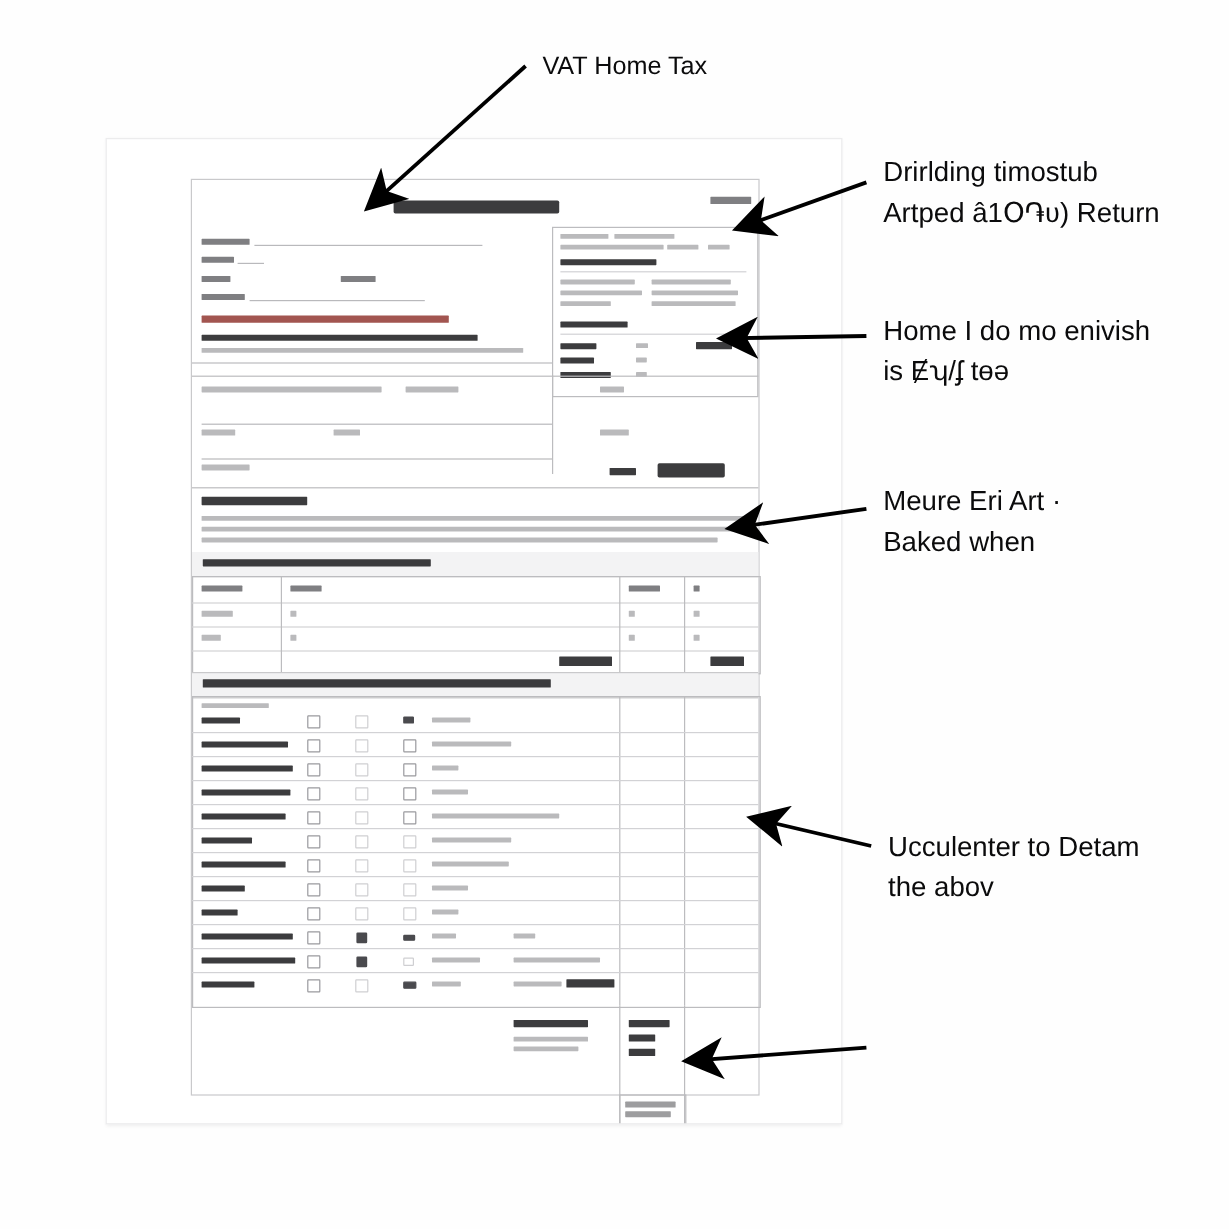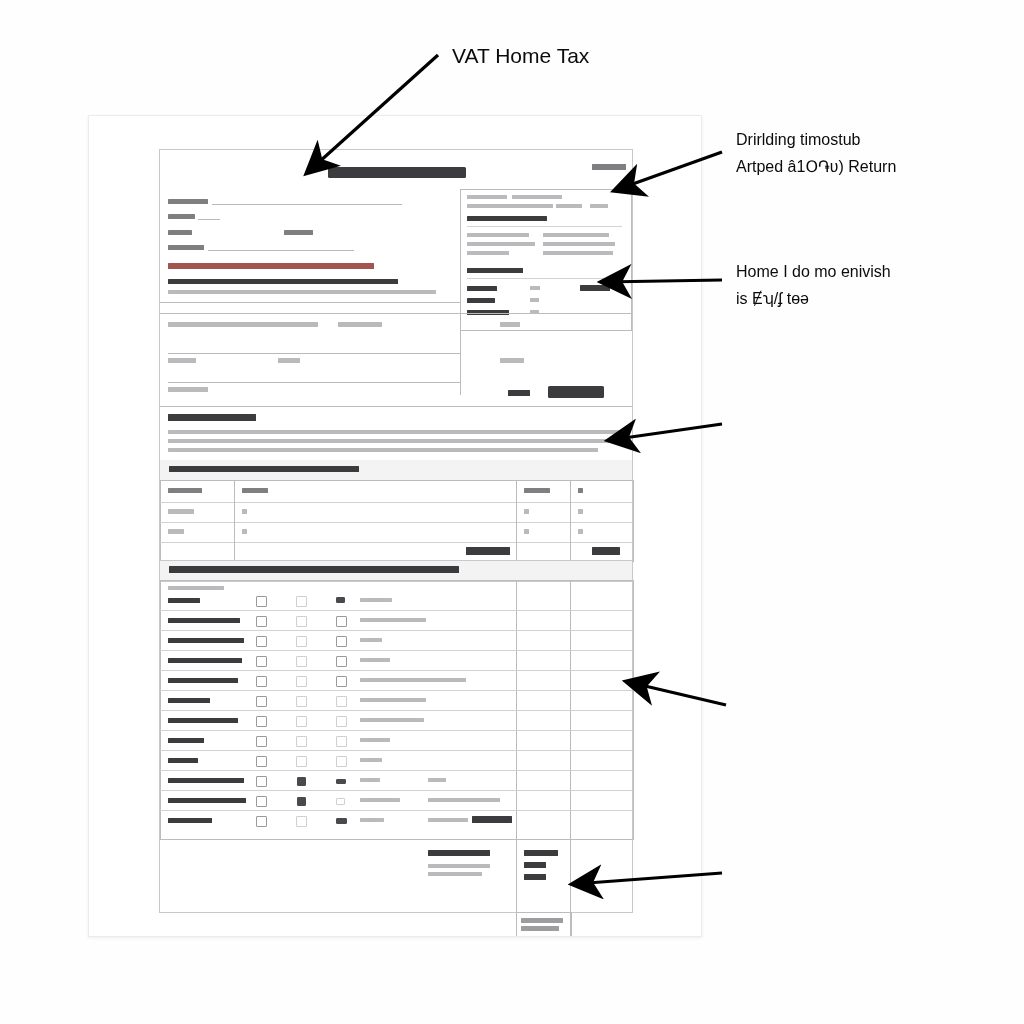--- a/index.html
+++ b/index.html
@@ -38,22 +38,22 @@
   .hline{position:absolute;background:#d2d2d5;height:1px;}
   .cb{position:absolute;width:9px;height:9px;border:1px solid #9a9a9e;background:#fff;border-radius:1px;}
   .cb.on{background:#4a4a4e;border-color:#4a4a4e;}
   .cb.faint{border-color:#cfcfd2;}
   .hdrband{position:absolute;background:#f3f3f4;border-bottom:1px solid #c9c9cb;}
 
   
   .anno{
     position:absolute;
     color:#0b0b0c;
-    font-size:16px;
-    line-height:27px;
+    font-size:23px;
+    line-height:34px;
     font-family:"Liberation Sans",sans-serif;
     white-space:pre-line;
   }
   .anno.big{font-size:21px;line-height:29px;}
   svg.arrows{position:absolute;inset:0;width:1024px;height:1024px;pointer-events:none;}
 </style>
 </head>
 <body>
 
 <div id="root">
@@ -290,16 +290,20 @@
   </svg>
 
   <div class="anno big" style="left:452px;top:41px;">VAT Home Tax</div>
 
   <div class="anno" style="left:736px;top:126px;">Drirlding timostub
 Artped â1Օ֏ʋ) Return</div>
 
   <div class="anno" style="left:736px;top:258px;">Home I do mo enivish
 is Ɇʮ/ʄ tөə</div>
 
-
+  <div class="anno" style="left:736px;top:400px;">Meure Eri Art ·
+Baked when</div>
+
+  <div class="anno" style="left:740px;top:688px;">Ucculenter to Detam
+the abov</div>
 
 
 </div>
 
 </body></html>

